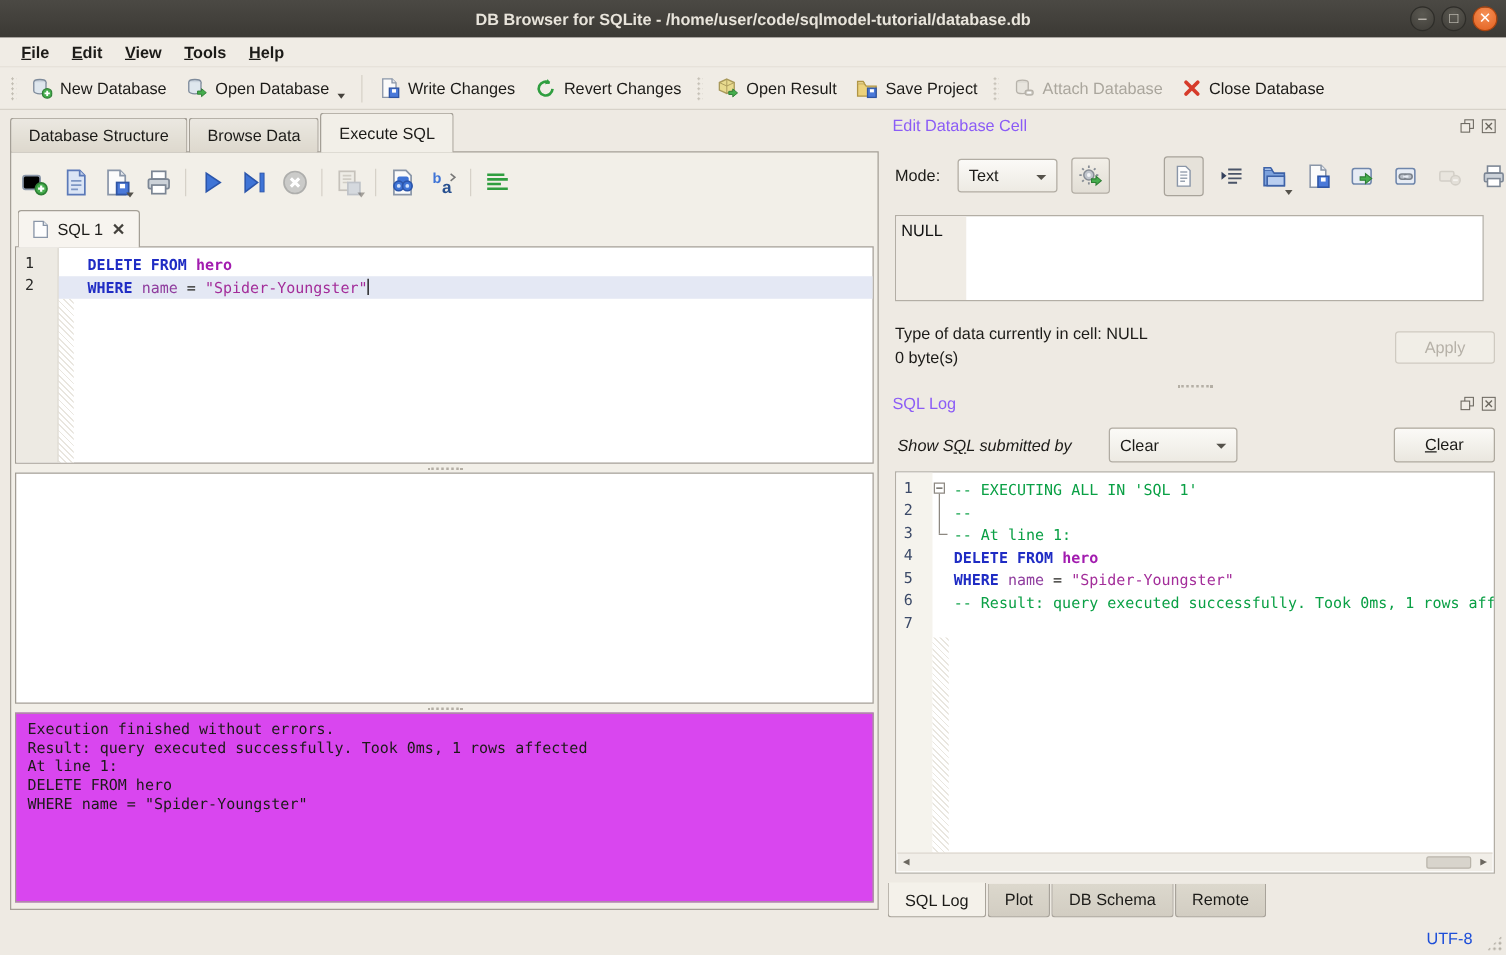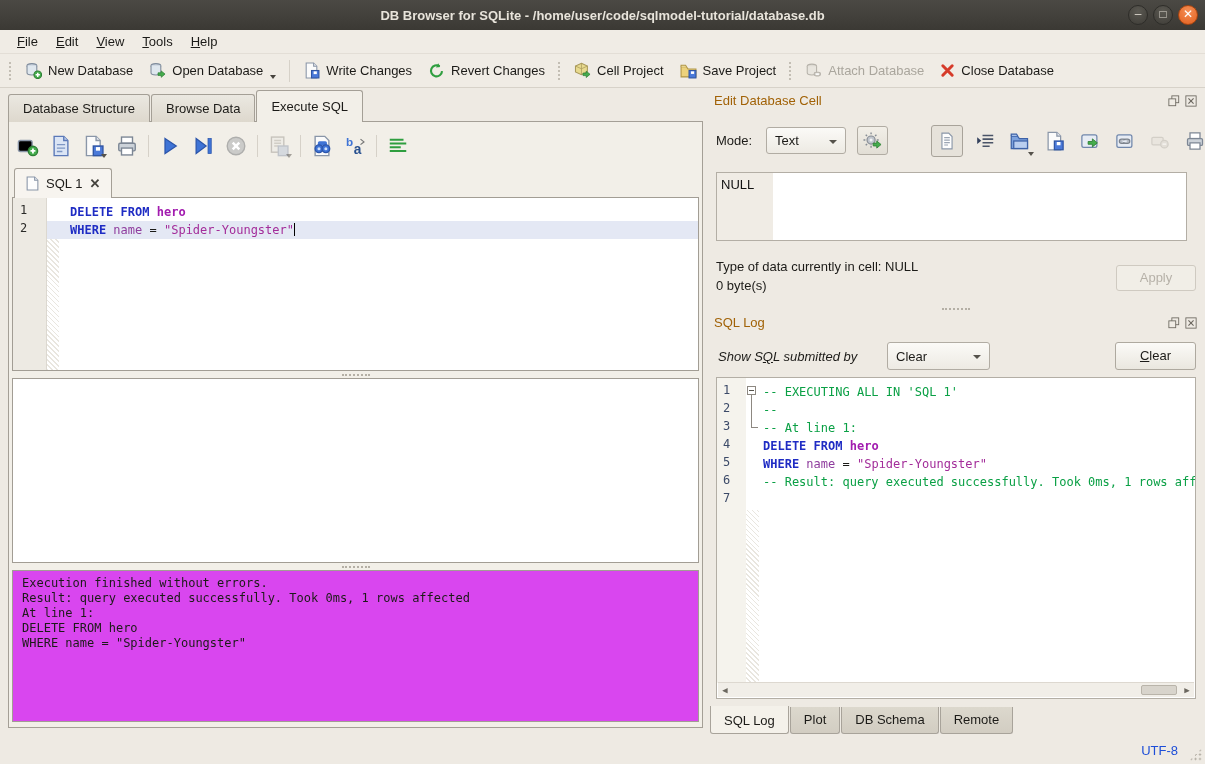--- a/index.html
+++ b/index.html
@@ -14,21 +14,21 @@
   .title-text{color:#e8e4db;font-weight:bold;font-size:13px;}
   .winbtns{position:absolute;right:7px;top:5px;display:flex;gap:5px;}
   .winbtn{width:20px;height:20px;border-radius:50%;box-sizing:border-box;text-align:center;
     background:radial-gradient(circle at 50% 30%,#5b5952,#3e3c37);border:1px solid #2e2d29;
     color:#d9d4cb;font-size:12px;line-height:17px;}
   .winbtn.close{background:radial-gradient(circle at 50% 30%,#f58f55,#e2601f);border-color:#a8440f;color:#fff;}
 
   
   .menubar{position:absolute;left:0;top:30px;width:100%;height:24px;background:#f0ece5;
     border-bottom:1px solid #e3ded6;display:flex;align-items:center;padding-left:8px;box-sizing:border-box;}
-  .menu-item{display:inline-block;padding:3px 9px;}
+  .menu-item{display:inline-block;padding:3px 9px;font-weight:bold;}
   .menu-item::first-letter{text-decoration:underline;}
 
   
   .toolbar{position:absolute;left:0;top:54px;width:100%;height:34px;background:#f0ece5;
     border-bottom:1px solid #d7d2c9;display:flex;align-items:center;padding:0 4px;box-sizing:border-box;}
   .tbtn{display:flex;align-items:center;gap:6px;padding:4px 8px;white-space:nowrap;}
   .tbtn .lbl{font-size:13px;}
   .tbtn.disabled .lbl{color:#aaa69d;}
   .tb-handle{width:5px;height:20px;margin:0 4px;
     background-image:radial-gradient(circle,#c3beb4 1px,transparent 1.1px);background-size:4px 4px;}
@@ -79,21 +79,21 @@
   .split-dots{width:28px;border-top:2px dotted #b4afa5;}
 
   .gridpane{position:absolute;left:12px;top:378px;width:687px;height:185px;z-index:4;
     background:#fff;border:1px solid #a29d94;box-sizing:border-box;}
   .msgpane{position:absolute;left:12px;top:570px;width:687px;height:152px;z-index:4;
     background:#d946ef;border:1px solid #a29d94;box-sizing:border-box;
     font-family:"DejaVu Sans Mono",monospace;font-size:12px;line-height:15px;padding:5px 9px;}
   .msg-line{white-space:pre;}
 
   
-  .dock-title{position:absolute;left:714px;font-size:13px;color:#a16207;}
+  .dock-title{position:absolute;left:714px;font-size:13px;color:#8b5cf6;}
   .dock-btns{position:absolute;display:flex;gap:4px;right:8px;}
   .dockbtn{width:13px;height:13px;display:flex;align-items:center;justify-content:center;}
 
   .mode-label{position:absolute;left:716px;top:133px;}
   .qselect{position:absolute;box-sizing:border-box;border:1px solid #b1aca3;border-radius:3px;
     background:linear-gradient(#fbfaf7,#edeae3);display:flex;align-items:center;padding:0 8px;}
   .qselect .sel-arrow{position:absolute;right:8px;top:50%;margin-top:-1px;width:0;height:0;
     border-left:4px solid transparent;border-right:4px solid transparent;border-top:4.5px solid #55524b;}
   .gearbtn{position:absolute;left:857px;top:126px;width:31px;height:29px;box-sizing:border-box;
     border:1px solid #b1aca3;border-radius:3px;background:linear-gradient(#f2efe8,#e2ded5);
@@ -230,21 +230,21 @@
     <div class="tb-handle"></div>
 
     <div class="tbtn">
       <span>
           <svg width="17" height="17" viewBox="0 0 16 16">
             <path d="M7 1.2l5.6 2.6v5.6L7 12 1.4 9.4V3.8z" fill="#e8da8e" stroke="#a9995a"></path>
             <path d="M7 1.2v10.8M1.4 3.8L7 6.4l5.6-2.6" fill="none" stroke="#a9995a" stroke-width=".7"></path>
             <path d="M8.5 10.4h3V8.6l3.6 3-3.6 3v-1.8h-3z" fill="#45ad4d" stroke="#2e7f35" stroke-width=".7"></path>
           </svg>
         </span>
-      <span class="lbl">Cell Project</span>
+      <span class="lbl">Open Result</span>
     </div>
 
     <div class="tbtn">
       <span>
           <svg width="17" height="17" viewBox="0 0 16 16">
             <path d="M1 4.5h5l1.5 2H15V14H1z" fill="#ecd27c" stroke="#b09544"></path>
             <path d="M1 4.5V3h4.2l1 1.5" fill="#f3e3a2" stroke="#b09544"></path>
             <rect x="8.5" y="8" width="6.5" height="7" fill="#4a79d9" stroke="#2f55a4"></rect>
             <rect x="10.3" y="8.8" width="3" height="2.4" fill="#fff"></rect>
           </svg>

